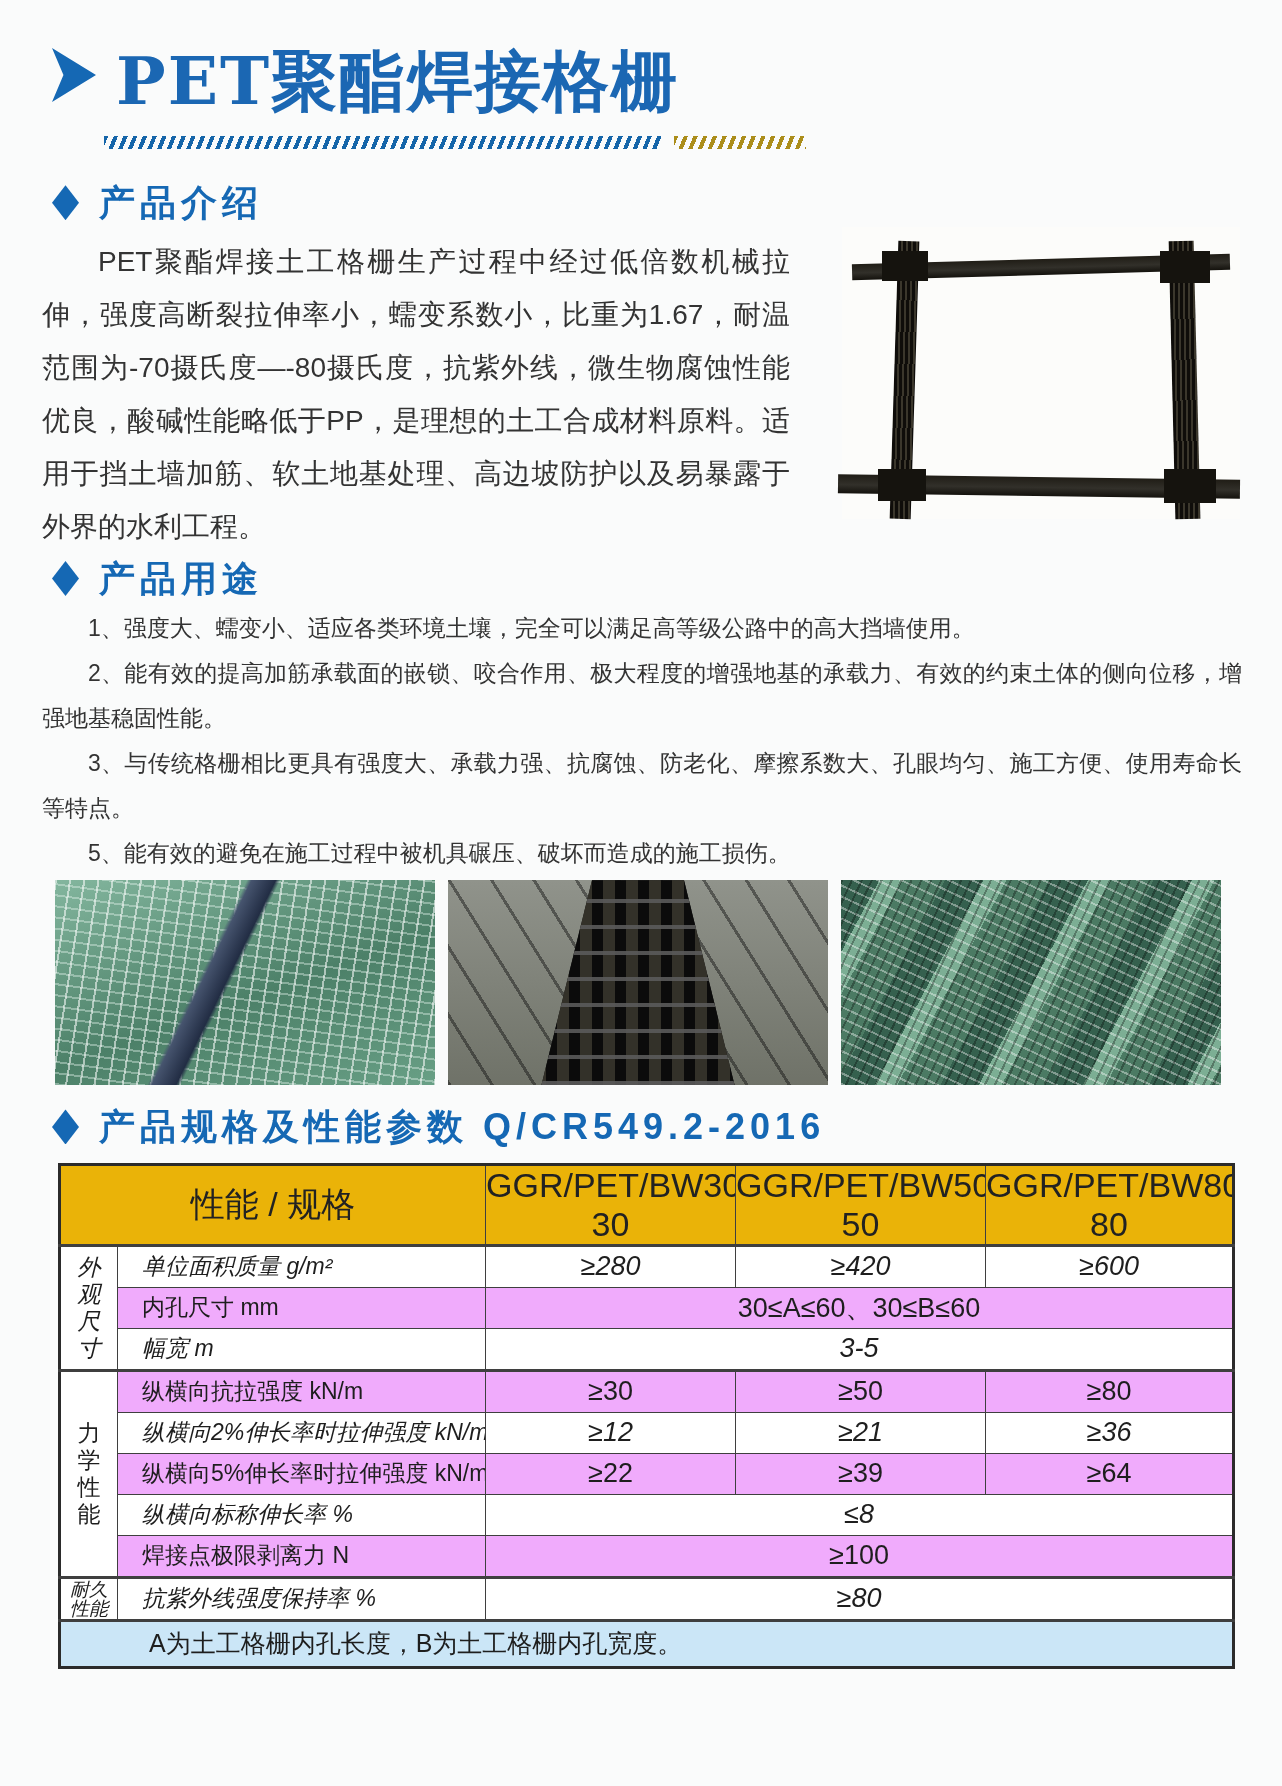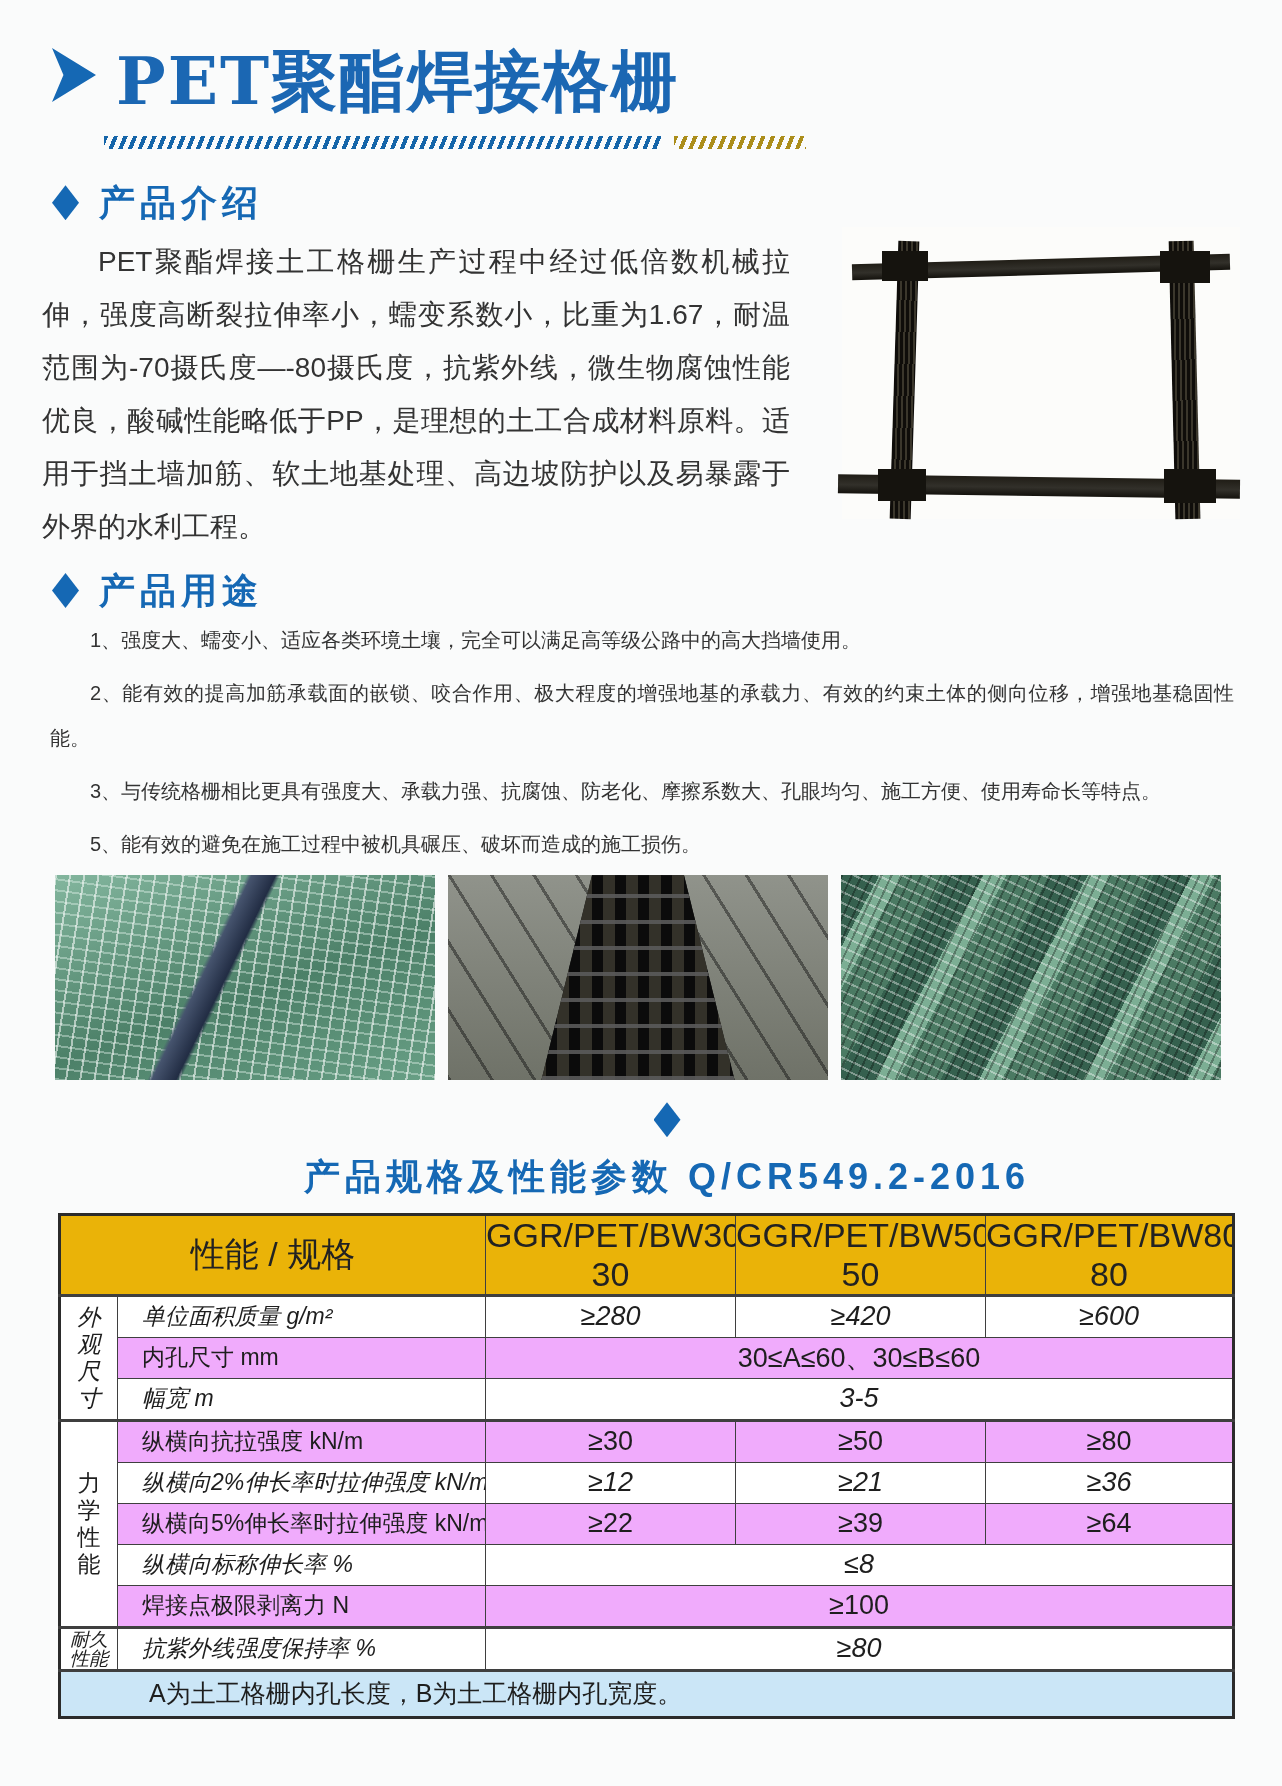--- a/index.html
+++ b/index.html
@@ -42,22 +42,22 @@
   .grid-rib.v1 { left:52px; width:21px; transform:rotate(1.8deg); }
   .grid-rib.v2 { left:330px; width:25px; transform:rotate(-1.4deg); }
   .grid-knot { position:absolute; background:#15130e; }
   .grid-knot.k1 { left:40px; top:24px;  width:46px; height:30px; }
   .grid-knot.k2 { left:318px; top:24px; width:50px; height:32px; }
   .grid-knot.k3 { left:36px; top:242px; width:48px; height:32px; }
   .grid-knot.k4 { left:322px; top:242px; width:52px; height:34px; }
 
   
   .usage-list { margin:8px 40px 0 42px; }
-  .usage-list p { font-size:20px; line-height:45px; color:#333; text-indent:2em;
-    margin:8px; text-align:justify; }
+  .usage-list p { font-size:23px; line-height:45px; color:#333; text-indent:2em;
+    margin:0; text-align:justify; }
 
   
   .photos { display:flex; gap:13px; margin:4px 0 0 55px; }
   .photo { width:380px; height:205px; position:relative; overflow:hidden; }
   .photo-1 {
     background-color:#5d907b;
     background-image:
       linear-gradient(116deg, rgba(0,0,0,0) 40%, #46546e 41%, #222d44 46%, rgba(0,0,0,0) 47%),
       repeating-linear-gradient(99deg, rgba(255,255,255,.55) 0 2px, rgba(0,0,0,0) 2px 14px),
       repeating-linear-gradient(8deg, rgba(230,245,238,.4) 0 2px, rgba(0,0,0,0) 2px 11px),
@@ -78,21 +78,21 @@
     background-color:#111; }
   .photo-3 {
     background-color:#57806d;
     background-image:
       repeating-linear-gradient(115deg, rgba(0,0,0,.3) 0 2px, rgba(0,0,0,0) 2px 9px),
       repeating-linear-gradient(25deg, rgba(255,255,255,.38) 0 2px, rgba(0,0,0,0) 2px 10px),
       repeating-linear-gradient(118deg, #35604e 0 34px, #7cae94 34px 54px, #4b7a63 54px 92px);
   }
 
   
-  .spec-wrap { margin-top:22px;flex-direction:column; }
+  .spec-wrap { margin-top:22px; }
   table.spec { border-collapse:collapse; table-layout:fixed; width:1174px;
     margin:16px 0 0 58px; background:#fff; border:3px solid #2b2b2b; }
   col.c-group { width:58px; } col.c-label { width:368px; }
   col.c-v1 { width:250px; } col.c-v2 { width:250px; } col.c-v3 { width:248px; }
   td { border:1px solid #3f3f3f; height:40px; padding:0; text-align:center;
     font-size:27px; color:#1e1e1e; overflow:hidden; }
   tr.thead td { height:46px; background:#eab308; font-size:34px; color:#222; }
   tr.blue td { background:#f0abfc; }
   tr.white td { background:#fff;font-style:italic; }
   td.label { text-align:left; padding-left:24px; font-size:23px; white-space:nowrap; }
@@ -128,21 +128,21 @@
       <span class="grid-bar h2"></span>
       <span class="grid-rib v1"></span>
       <span class="grid-rib v2"></span>
       <span class="grid-knot k1"></span>
       <span class="grid-knot k2"></span>
       <span class="grid-knot k3"></span>
       <span class="grid-knot k4"></span>
     </div>
   </div>
 
-  <div class="sec-head" style="margin-top:18px;">
+  <div class="sec-head" style="margin-top:6px;">
     <span class="diamond"></span>
     <span class="sec-title">产品用途</span>
   </div>
   <div class="usage-list">
     <p>1、强度大、蠕变小、适应各类环境土壤，完全可以满足高等级公路中的高大挡墙使用。</p>
     <p>2、能有效的提高加筋承载面的嵌锁、咬合作用、极大程度的增强地基的承载力、有效的约束土体的侧向位移，增强地基稳固性能。</p>
     <p>3、与传统格栅相比更具有强度大、承载力强、抗腐蚀、防老化、摩擦系数大、孔眼均匀、施工方便、使用寿命长等特点。</p>
     <p>5、能有效的避免在施工过程中被机具碾压、破坏而造成的施工损伤。</p>
   </div>
 

